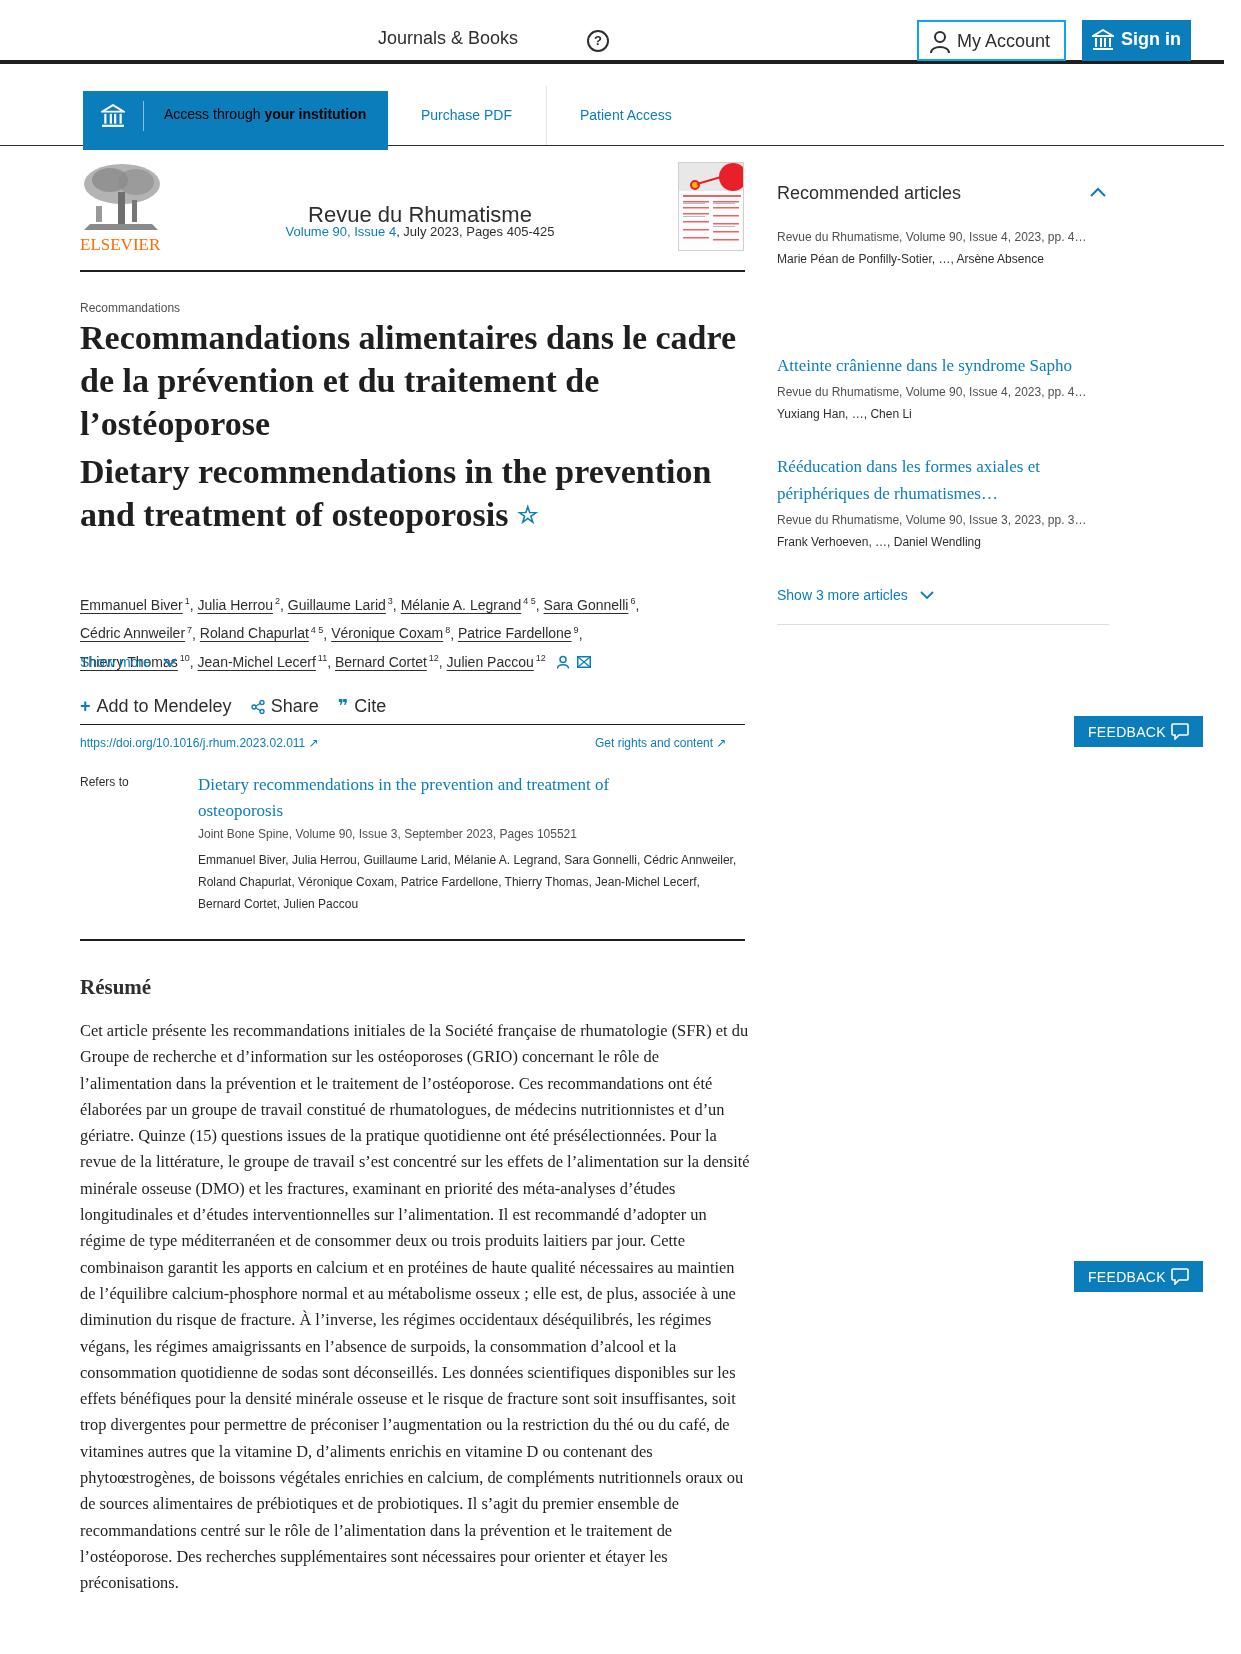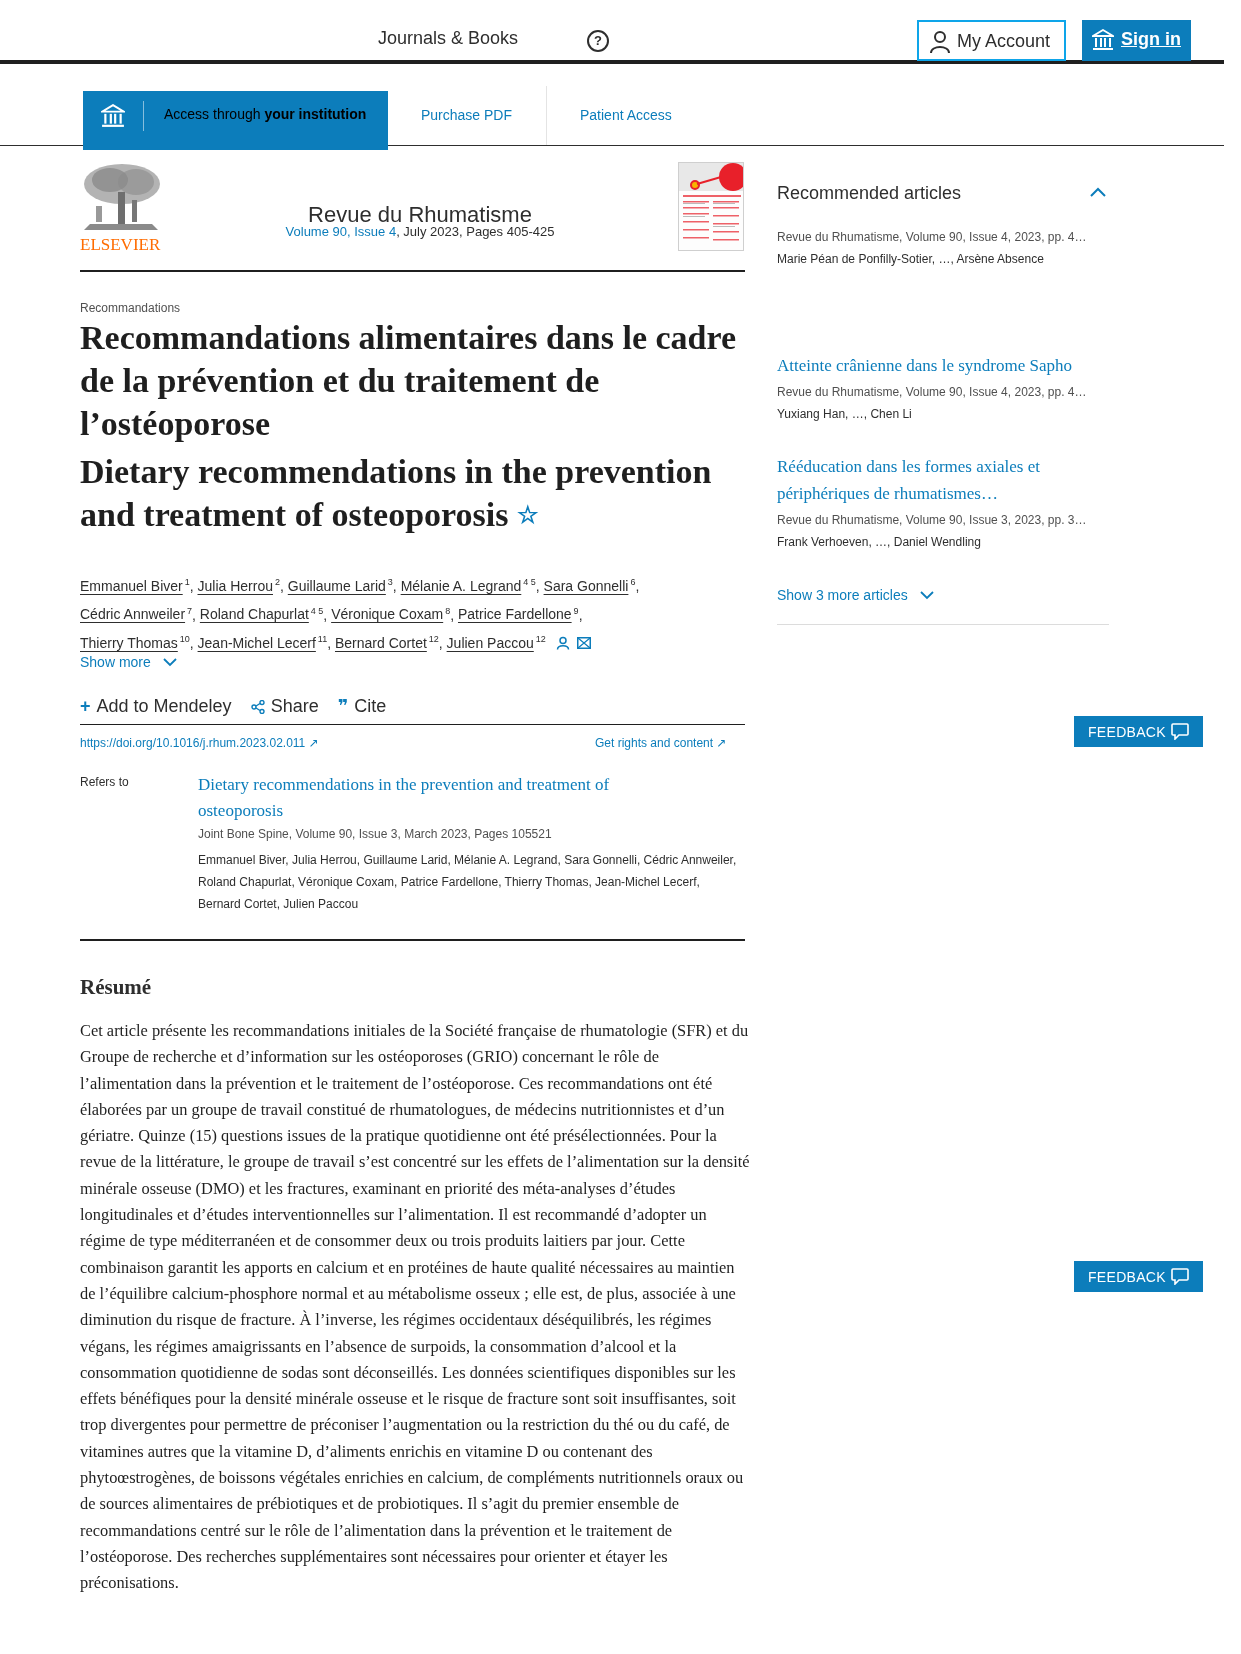--- a/index.html
+++ b/index.html
@@ -12,21 +12,21 @@
   .topbar { position: absolute; left: 0; top: 0; width: 1241px; height: 64px; border-bottom: 4px solid #1f1f1f; width: 1224px; }
   .journals { position: absolute; left: 378px; top: 28px; font-size: 18px; color: #2e2e2e; }
   .help { position: absolute; left: 587px; top: 30px; width: 22px; height: 22px; border: 2px solid #2e2e2e; border-radius: 50%; font-size: 13px; font-weight: bold; text-align: center; line-height: 18px; color: #2e2e2e; }
   .search { position: absolute; left: 640px; top: 20px; width: 261px; height: 41px; border: 1px solid #2e2e2e; border-bottom: 3px solid #1f1f1f; }
   .search-input { position: absolute; left: 10px; top: 8px; font-size: 18px; color: #2e2e2e; border: none; background: transparent; width: 200px; font-family: inherit; outline: none; }
   .search-sep { position: absolute; left: 219px; top: 6px; width: 1px; height: 26px; background: #2e2e2e; }
   .search-btn { position: absolute; left: 226px; top: 5px; width: 30px; height: 28px; }
   .acct { position: absolute; left: 917px; top: 20px; width: 149px; height: 41px; border: 2px solid #0ea5e9; font-size: 18px; color: #2e2e2e; }
   .acct span.lbl { position: absolute; left: 38px; top: 9px; }
   .signin { position: absolute; left: 1082px; top: 20px; width: 109px; height: 41px; background: #0c7dbb; color: #fff; font-size: 18px; }
-  .signin span.lbl { position: absolute; left: 39px; top: 9px; font-weight: bold; text-decoration: underline; }
+  .signin span.lbl { position: absolute; left: 39px; top: 9px; font-weight: bold; }
 
   
   .accessbar { position: absolute; left: 0; top: 86px; width: 1224px; height: 60px; border-bottom: 1px solid #2e2e2e; }
   .access-btn { position: absolute; left: 83px; top: 5px; width: 305px; height: 59px; background: #0c7dbb; color: #000000; font-size: 14px; }
   .access-btn .sep { position: absolute; left: 60px; top: 10px; width: 1px; height: 30px; background: rgba(255,255,255,0.5); }
   .access-btn .lbl { position: absolute; left: 81px; top: 15px; }
   .access-btn .lbl b { font-weight: bold; }
   .purchase { position: absolute; left: 421px; top: 21px; font-size: 14px; color: #0c7dbb; }
   .acc-sep { position: absolute; left: 546px; top: 0; width: 1px; height: 59px; background: #e4e4e4; }
   .patient { position: absolute; left: 580px; top: 21px; font-size: 14px; color: #0c7dbb; }
@@ -39,21 +39,21 @@
   .jmeta { position: absolute; left: 260px; top: 224px; width: 320px; text-align: center; font-size: 13px; color: #2e2e2e; }
   .jmeta a { color: #0c7dbb; }
   .cover { position: absolute; left: 678px; top: 162px; width: 66px; height: 89px; border: 1px solid #cfcfcf; background: #fafafa; overflow: hidden; }
   .hr-thick { position: absolute; height: 2px; background: #1f1f1f; }
 
   .category { position: absolute; left: 80px; top: 301px; font-size: 12px; color: #505050; }
   .title-fr { position: absolute; left: 80px; top: 316px; width: 660px; font-family: "Liberation Serif", serif; font-size: 34px; line-height: 43px; color: #1f1f1f; }
   .title-en { position: absolute; left: 80px; top: 450px; width: 670px; font-family: "Liberation Serif", serif; font-size: 34px; line-height: 43px; color: #1f1f1f; }
   .star { color: #0c7dbb; font-size: 24px; vertical-align: 3px; }
 
-  .authors { position: absolute; left: 80px; top: 570px; width: 670px; font-size: 14px; line-height: 25px; color: #2e2e2e; }
+  .authors { position: absolute; left: 80px; top: 589px; width: 670px; font-size: 14px; line-height: 25px; color: #2e2e2e; }
   .author { color: #2e2e2e; text-decoration: underline; text-underline-offset: 3px; }
   .author sup { font-size: 9px; text-decoration: none; display: inline-block; margin-left: 2px; }
   .auth-icons { color: #0c7dbb; margin-left: 6px; font-size: 13px; }
 
   .showmore { position: absolute; left: 80px; top: 654px; font-size: 14px; color: #0c7dbb; }
   .actions { position: absolute; left: 80px; top: 695px; font-size: 18px; color: #2e2e2e; }
   .actions .item { margin-right: 14px; }
   .actions .ic { color: #0c7dbb; margin-right: 6px; font-weight: bold; }
 
   .doi { position: absolute; left: 80px; top: 736px; font-size: 12px; color: #0c7dbb; }
@@ -224,21 +224,21 @@
   <span class="item"><span class="ic">❞</span><span>Cite</span></span>
 </div>
 
 <div class="hr-thick" style="left:80px; top:724px; width:665px; height:1px;"></div>
 
 <a class="doi"><span>https://doi.org/10.1016/j.rhum.2023.02.011</span> <span>↗</span></a>
 <a class="rights"><span>Get rights and content</span> <span>↗</span></a>
 
 <div class="refers-lbl">Refers to</div>
 <a class="ref-title">Dietary recommendations in the prevention and treatment of osteoporosis</a>
-<div class="ref-src">Joint Bone Spine, Volume 90, Issue 3, March 2023, Pages 105521</div>
+<div class="ref-src">Joint Bone Spine, Volume 90, Issue 3, September 2023, Pages 105521</div>
 <div class="ref-authors">Emmanuel Biver, Julia Herrou, Guillaume Larid, Mélanie A. Legrand, Sara Gonnelli, Cédric Annweiler, Roland Chapurlat, Véronique Coxam, Patrice Fardellone, Thierry Thomas, Jean-Michel Lecerf, Bernard Cortet, Julien Paccou</div>
 
 <div class="hr-thick" style="left:80px; top:939px; width:665px;"></div>
 
 <h2 class="resume-h">Résumé</h2>
 <p class="abstract">Cet article présente les recommandations initiales de la Société française de rhumatologie (SFR) et du Groupe de recherche et d’information sur les ostéoporoses (GRIO) concernant le rôle de l’alimentation dans la prévention et le traitement de l’ostéoporose. Ces recommandations ont été élaborées par un groupe de travail constitué de rhumatologues, de médecins nutritionnistes et d’un gériatre. Quinze (15) questions issues de la pratique quotidienne ont été présélectionnées. Pour la revue de la littérature, le groupe de travail s’est concentré sur les effets de l’alimentation sur la densité minérale osseuse (DMO) et les fractures, examinant en priorité des méta-analyses d’études longitudinales et d’études interventionnelles sur l’alimentation. Il est recommandé d’adopter un régime de type méditerranéen et de consommer deux ou trois produits laitiers par jour. Cette combinaison garantit les apports en calcium et en protéines de haute qualité nécessaires au maintien de l’équilibre calcium-phosphore normal et au métabolisme osseux ; elle est, de plus, associée à une diminution du risque de fracture. À l’inverse, les régimes occidentaux déséquilibrés, les régimes végans, les régimes amaigrissants en l’absence de surpoids, la consommation d’alcool et la consommation quotidienne de sodas sont déconseillés. Les données scientifiques disponibles sur les effets bénéfiques pour la densité minérale osseuse et le risque de fracture sont soit insuffisantes, soit trop divergentes pour permettre de préconiser l’augmentation ou la restriction du thé ou du café, de vitamines autres que la vitamine D, d’aliments enrichis en vitamine D ou contenant des phytoœstrogènes, de boissons végétales enrichies en calcium, de compléments nutritionnels oraux ou de sources alimentaires de prébiotiques et de probiotiques. Il s’agit du premier ensemble de recommandations centré sur le rôle de l’alimentation dans la prévention et le traitement de l’ostéoporose. Des recherches supplémentaires sont nécessaires pour orienter et étayer les préconisations.</p>
 
 <div class="rec-h">Recommended articles</div>
 <svg class="rec-chev" viewBox="0 0 20 20">
     <path d="M3 14 L10 7 L17 14" fill="none" stroke="#0c7dbb" stroke-width="2"></path>

